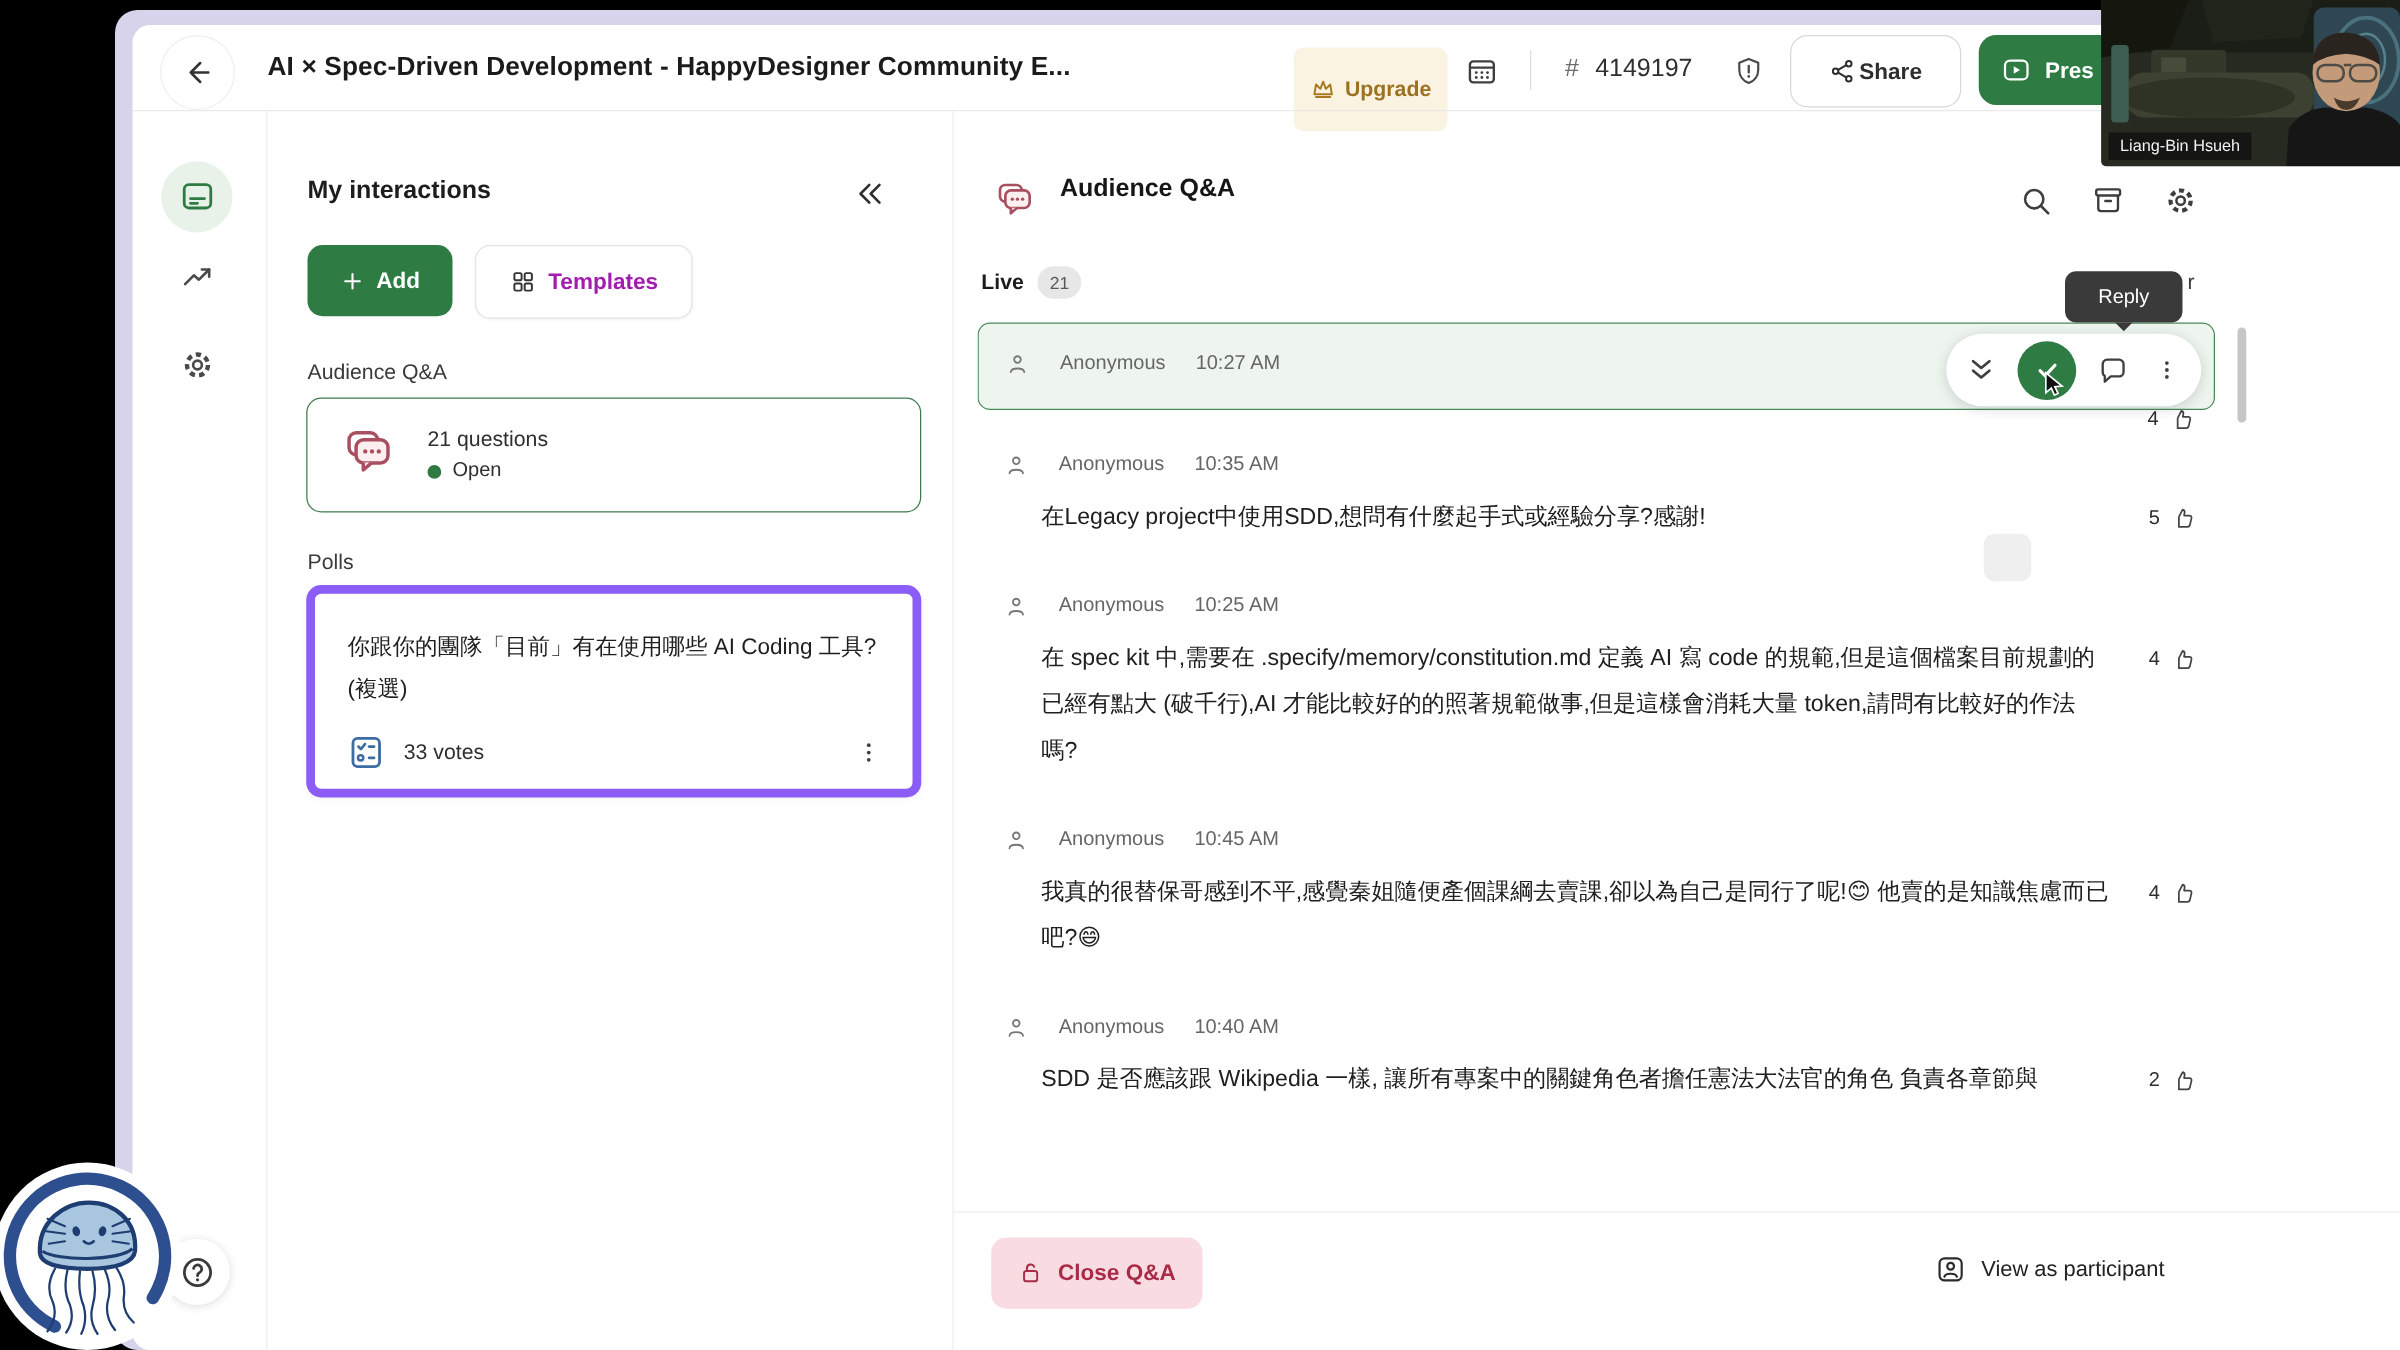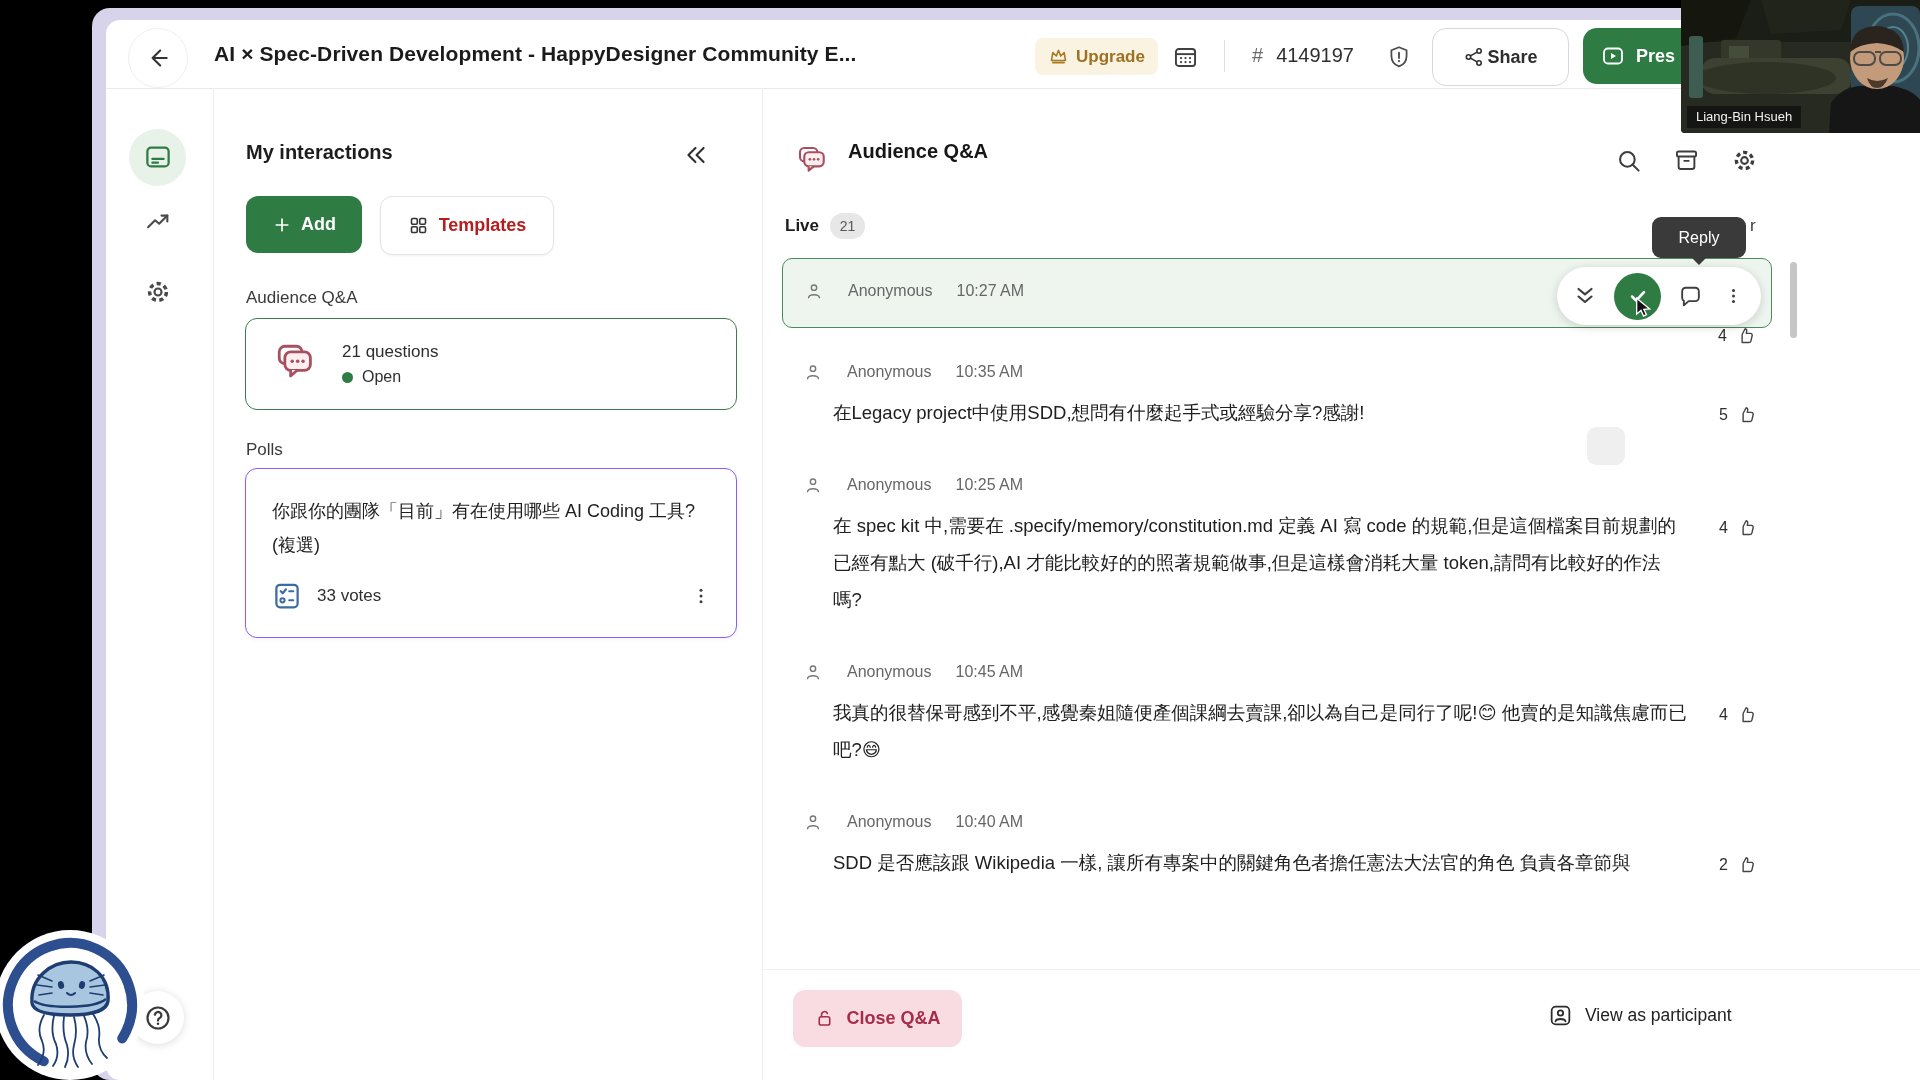--- a/index.html
+++ b/index.html
@@ -8,21 +8,21 @@
   
   .win-frame{position:absolute;left:92px;top:8px;width:1828px;height:1072px;
     background:#d7d3eb;border-radius:18px 0 0 18px;}
   .win-inner{position:absolute;left:106px;top:20px;width:1814px;height:1060px;
     background:#ffffff;border-radius:14px 0 0 14px;}
   
   .hdr-divider{position:absolute;left:106px;top:88px;width:1814px;height:1px;background:#e9e9e9;}
   .back-btn{position:absolute;left:128px;top:28px;width:58px;height:58px;border-radius:50%;
     border:1px solid #efefef;background:#fff;display:flex;align-items:center;justify-content:center;}
   .evt-title{position:absolute;left:214px;top:42px;font-size:21px;font-weight:700;color:#1b1b1b;letter-spacing:.1px;}
-  .upgrade-pill{position:absolute;left:1035px;top:38px;height:37px;padding:0 13px;border-radius:8px;
+  .upgrade-pill{position:absolute;left:1035px;top:38px;height:37px;padding:15px 13px;border-radius:8px;
     background:#fbf3e1;display:flex;align-items:center;gap:7px;}
   .upgrade-pill span{font-size:17px;font-weight:700;color:#9c7122;}
   .hdr-ico{position:absolute;display:flex;align-items:center;justify-content:center;}
   .v-div{position:absolute;left:1224px;top:40px;width:1px;height:32px;background:#ddd;}
   .event-code{position:absolute;left:1252px;top:44px;font-size:20px;color:#2f2f2f;display:flex;gap:13px;}
   .event-code .hash{color:#6b6b6b;font-weight:400;}
   .share-btn{position:absolute;left:1432px;top:28px;width:135px;height:56px;border-radius:14px;
     border:1px solid #d8d8d8;background:#fff;display:flex;align-items:center;justify-content:center;gap:2px;
     font-size:18px;font-weight:700;color:#2e2e2e;}
   .present-btn{position:absolute;left:1583px;top:28px;width:150px;height:56px;border-radius:14px;
@@ -36,29 +36,29 @@
   .help-btn{position:absolute;left:131px;top:991px;width:53px;height:53px;border-radius:50%;background:#fff;
     box-shadow:0 1px 8px rgba(0,0,0,.14);display:flex;align-items:center;justify-content:center;}
   
   .sb-div{position:absolute;left:762px;top:88px;width:1px;height:992px;background:#ededed;}
   .sb-title{position:absolute;left:246px;top:141px;font-size:20px;font-weight:700;color:#1d1d1d;}
   .collapse-btn{position:absolute;left:678px;top:138px;width:36px;height:34px;display:flex;align-items:center;justify-content:center;}
   .add-btn{position:absolute;left:246px;top:196px;width:116px;height:57px;border-radius:12px;background:#2e7c44;
     display:flex;align-items:center;justify-content:center;gap:9px;color:#fff;font-size:18px;font-weight:700;}
   .tpl-btn{position:absolute;left:380px;top:196px;width:172px;height:57px;border-radius:12px;background:#fff;
     border:1px solid #e4e4e4;box-shadow:0 1px 3px rgba(0,0,0,.05);
-    display:flex;align-items:center;justify-content:center;gap:10px;color:#b91c1c;font-size:18px;font-weight:700;}
+    display:flex;align-items:center;justify-content:center;gap:10px;color:#a21caf;font-size:18px;font-weight:700;}
   .sec-label{position:absolute;left:246px;font-size:17px;color:#3a3a3a;}
   .qa-card{position:absolute;left:245px;top:318px;width:492px;height:92px;border-radius:12px;
     border:1.6px solid #3f7a4f;background:#fff;box-sizing:border-box;display:flex;align-items:center;}
   .qa-card .txt1{font-size:17px;color:#2e2e2e;}
   .qa-card .status{display:flex;align-items:center;gap:9px;margin-top:6px;font-size:16px;color:#2e2e2e;}
   .dot-open{width:11px;height:11px;border-radius:50%;background:#2e7c44;}
   .poll-card{position:absolute;left:245px;top:468px;width:492px;height:170px;border-radius:12px;background:#fff;
-    border:1px solid #8b5cf6;box-shadow:0 1px 5px rgba(0,0,0,.06);box-sizing:border-box;padding:25px 26px;}
+    border:7px solid #8b5cf6;box-shadow:0 1px 5px rgba(0,0,0,.06);box-sizing:border-box;padding:25px 26px;}
   .poll-q{font-size:18px;line-height:34px;color:#1f1f1f;width:436px;}
   .poll-meta{position:absolute;left:26px;top:112px;display:flex;align-items:center;gap:15px;font-size:17px;color:#2f2f2f;}
   .poll-kebab{position:absolute;right:22px;top:112px;width:26px;height:30px;display:flex;align-items:center;justify-content:center;}
   
   .main-title{position:absolute;left:800px;top:140px;display:flex;align-items:center;gap:15px;
     font-size:20px;font-weight:700;color:#161616;}
   .m-ico{position:absolute;top:144px;width:32px;height:32px;display:flex;align-items:center;justify-content:center;}
   .live-row{position:absolute;left:785px;top:213px;display:flex;align-items:center;gap:11px;}
   .live-lbl{font-size:17px;font-weight:700;color:#1c1c1c;}
   .live-badge{min-width:23px;height:26px;padding:0 6px;border-radius:13px;background:#e7e7e7;

